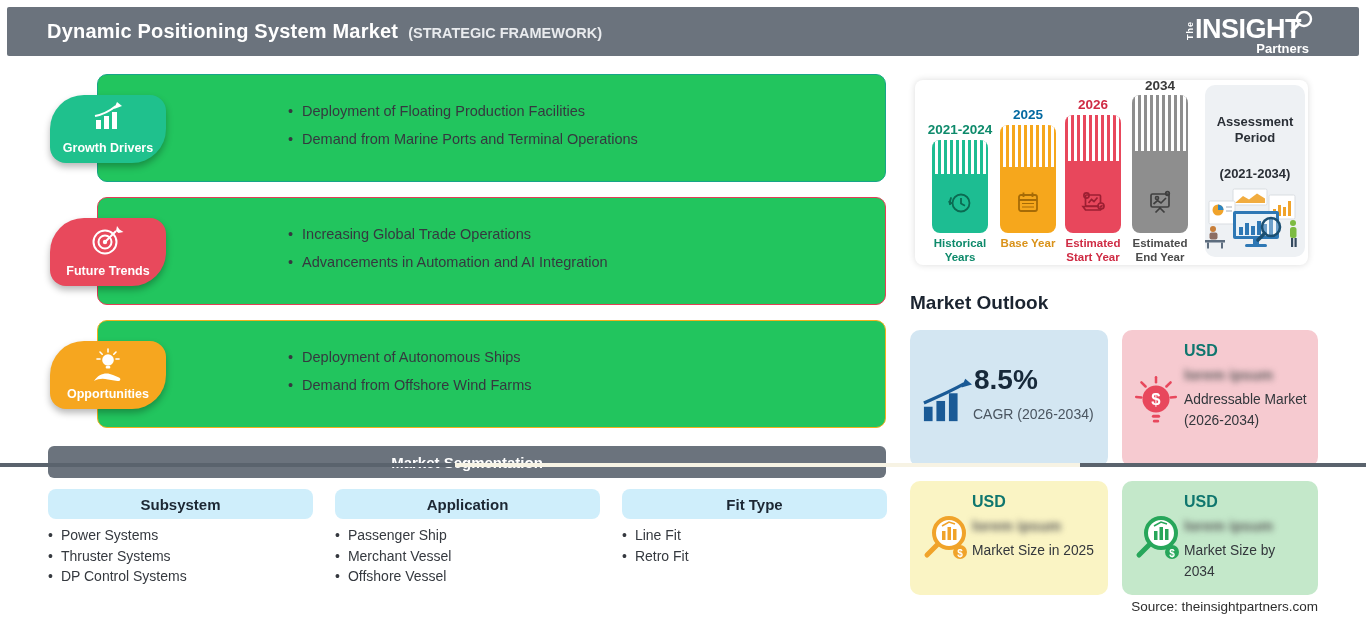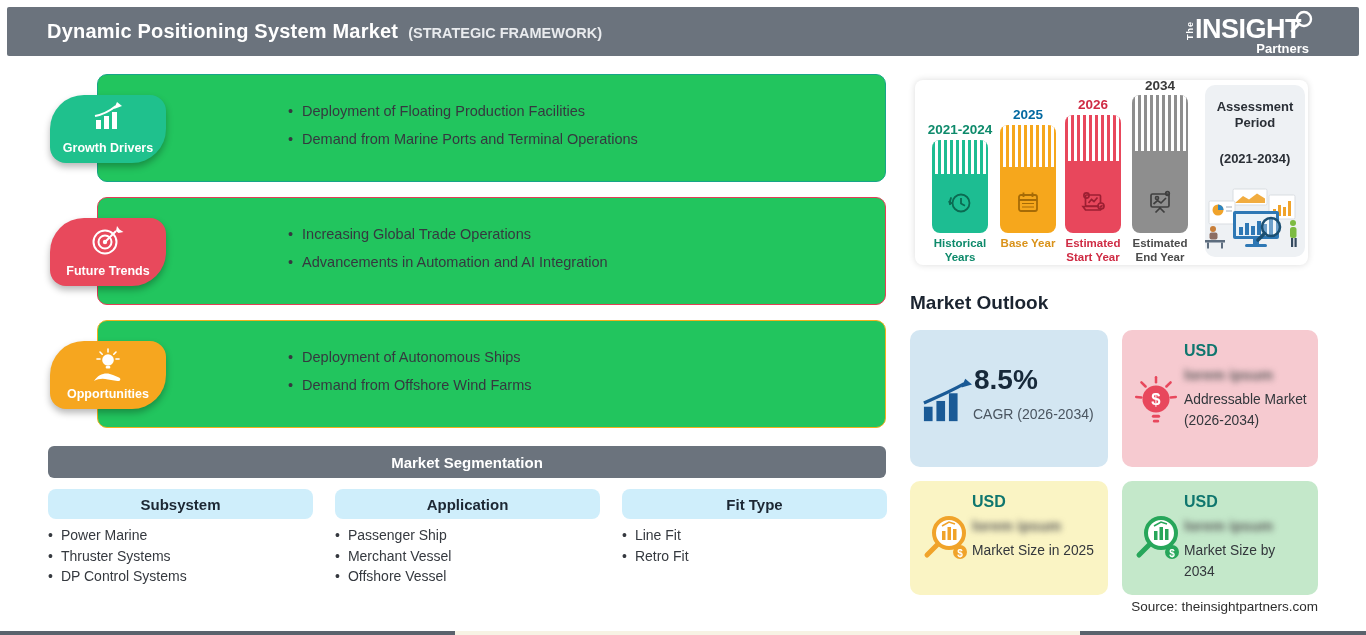--- a/index.html
+++ b/index.html
@@ -1,18 +1,18 @@
 <!DOCTYPE html>
 <html><head>
 <meta charset="utf-8">
 <style>
   * { margin:0; padding:0; box-sizing:border-box; }
   html,body { width:1366px; height:635px; background:#fff; overflow:hidden;
     font-family:"Liberation Sans","DejaVu Sans",sans-serif; }
-  .page { position:relative; width:1366px; height:635px; background:#fff; }
+  .page { position:relative; width:1366px; height:467px; background:#fff; }
 
   
   .header { position:absolute; left:7px; top:7px; right:7px; height:49px;
     background:#6b737d; border-radius:2px; display:flex; align-items:center; }
   .title-wrap { margin-left:40px; display:flex; align-items:baseline; gap:10px; }
   .title { color:#fff; font-size:20px; font-weight:bold; letter-spacing:.2px; }
   .subtitle { color:#e9ebee; font-size:14.5px; font-weight:600; }
   .logo { position:absolute; right:58px; top:9px; color:#fff; }
   .logo-row { display:flex; align-items:flex-end; }
   .logo-the { writing-mode:vertical-rl; transform:rotate(180deg); font-size:9px;
@@ -54,21 +54,21 @@
   
   .timeline-card { position:absolute; left:915px; top:80px; width:393px; height:185px;
     background:#fff; border-radius:8px; box-shadow:0 0 7px rgba(0,0,0,.14); }
   .tbar { position:absolute; width:56px; border-radius:8px; bottom:-1px; overflow:hidden; }
   .tbar-stripes { position:absolute; top:0; left:0; right:0; }
   .tbar-icon { position:absolute; bottom:16px; left:50%; transform:translateX(-50%); }
   .tyear { position:absolute; font-size:13.5px; font-weight:bold; width:80px; text-align:center; }
   .tlabel { position:absolute; top:157px; font-size:11.5px; font-weight:bold;
     width:70px; text-align:center; line-height:13.5px; }
   .assess { position:absolute; left:290px; top:5px; width:100px; height:172px;
-    background:#eef1f4; border-radius:10px; text-align:center; padding-top:14px; }
+    background:#eef1f4; border-radius:10px; text-align:center; padding-top:29px; }
   .assess-title { font-size:13px; font-weight:bold; color:#2a2f36; line-height:16px; }
   .assess-period { font-size:13px; font-weight:bold; color:#2a2f36; margin-top:20px; }
   .assess-illus { position:absolute; bottom:6px; left:-4px; }
 
   
   .outlook-heading { position:absolute; left:910px; top:292px; font-size:19px;
     font-weight:bold; color:#1b2430; }
   .card { position:absolute; border-radius:10px; }
   .card-blue { left:910px; top:330px; width:198px; height:137px; background:#d3e6f2; }
   .card-pink { left:1122px; top:330px; width:196px; height:137px; background:#f6cad0; }
@@ -171,21 +171,21 @@
 
   <div class="seg-bar">
     <span class="seg-bar-title">Market Segmentation</span>
   </div>
 
   <div class="seg-pill" style="left:48px;">Subsystem</div>
   <div class="seg-pill" style="left:335px;">Application</div>
   <div class="seg-pill" style="left:622px;">Fit Type</div>
 
   <div class="seg-list" style="left:48px;">
-    <div class="seg-item">Power Marine</div>
+    <div class="seg-item">Power Systems</div>
     <div class="seg-item">Thruster Systems</div>
     <div class="seg-item">DP Control Systems</div>
   </div>
   <div class="seg-list" style="left:335px;">
     <div class="seg-item">Passenger Ship</div>
     <div class="seg-item">Merchant Vessel</div>
     <div class="seg-item">Offshore Vessel</div>
   </div>
   <div class="seg-list" style="left:622px;">
     <div class="seg-item">Line Fit</div>

